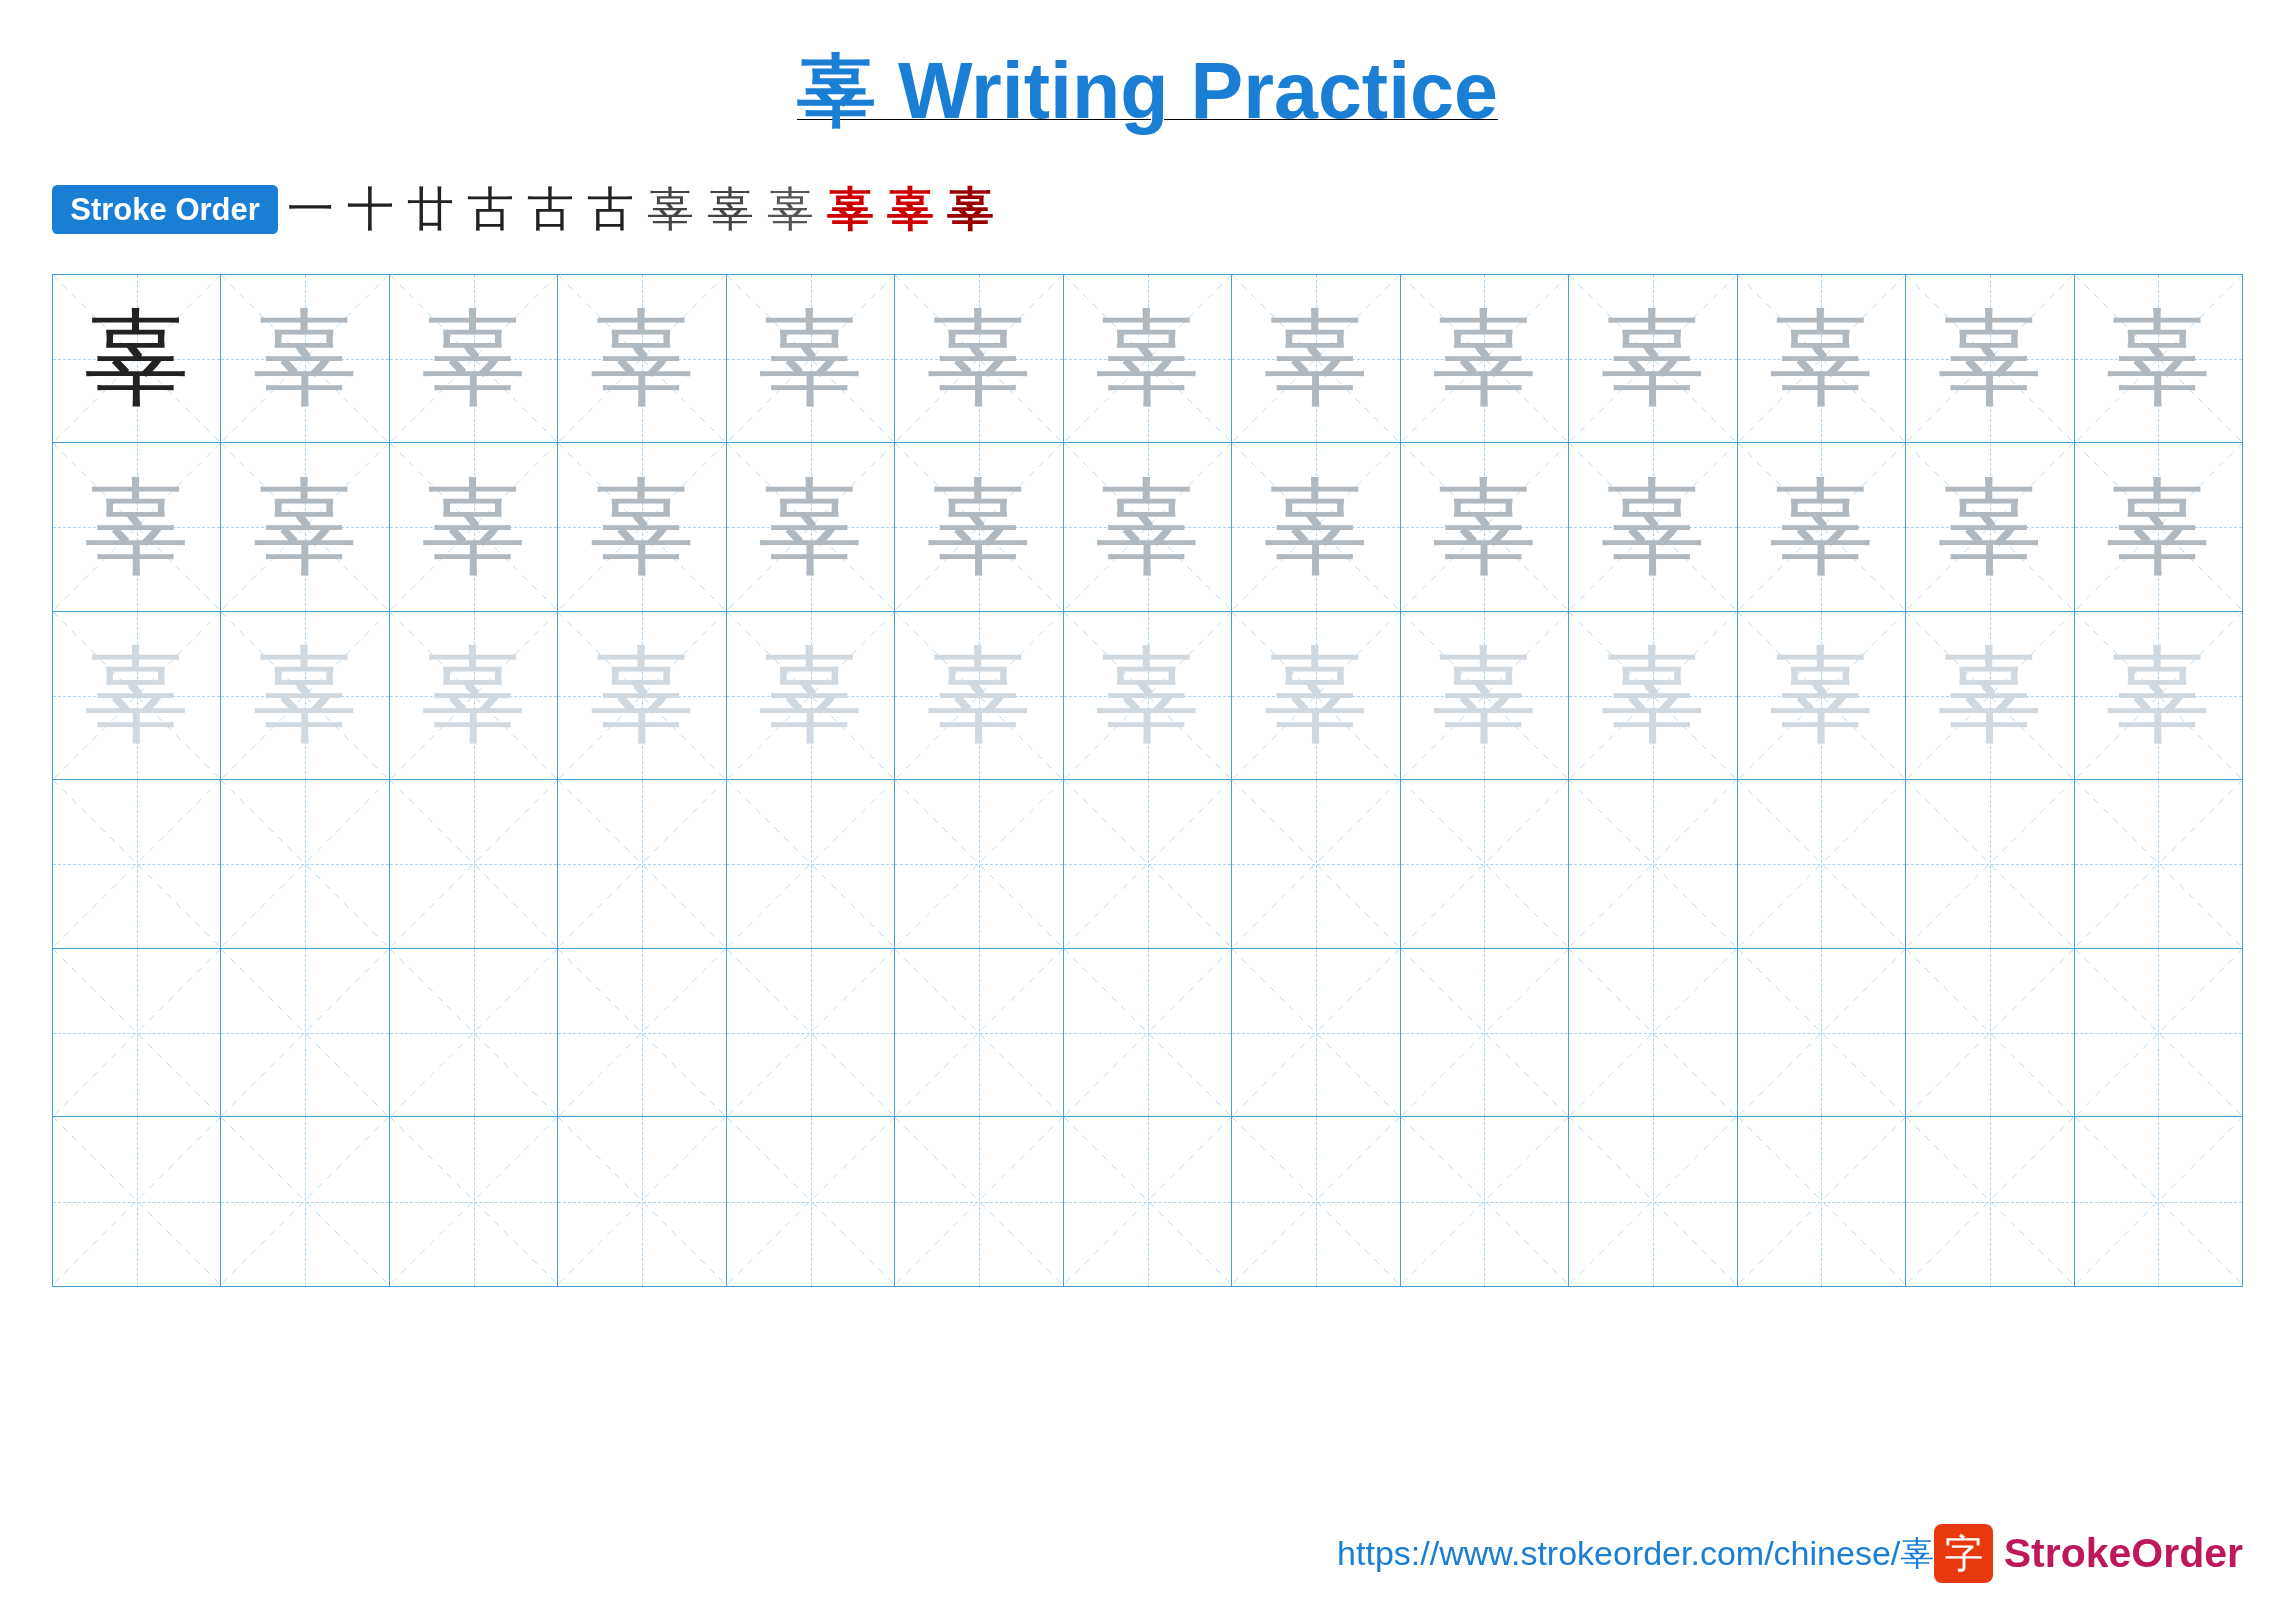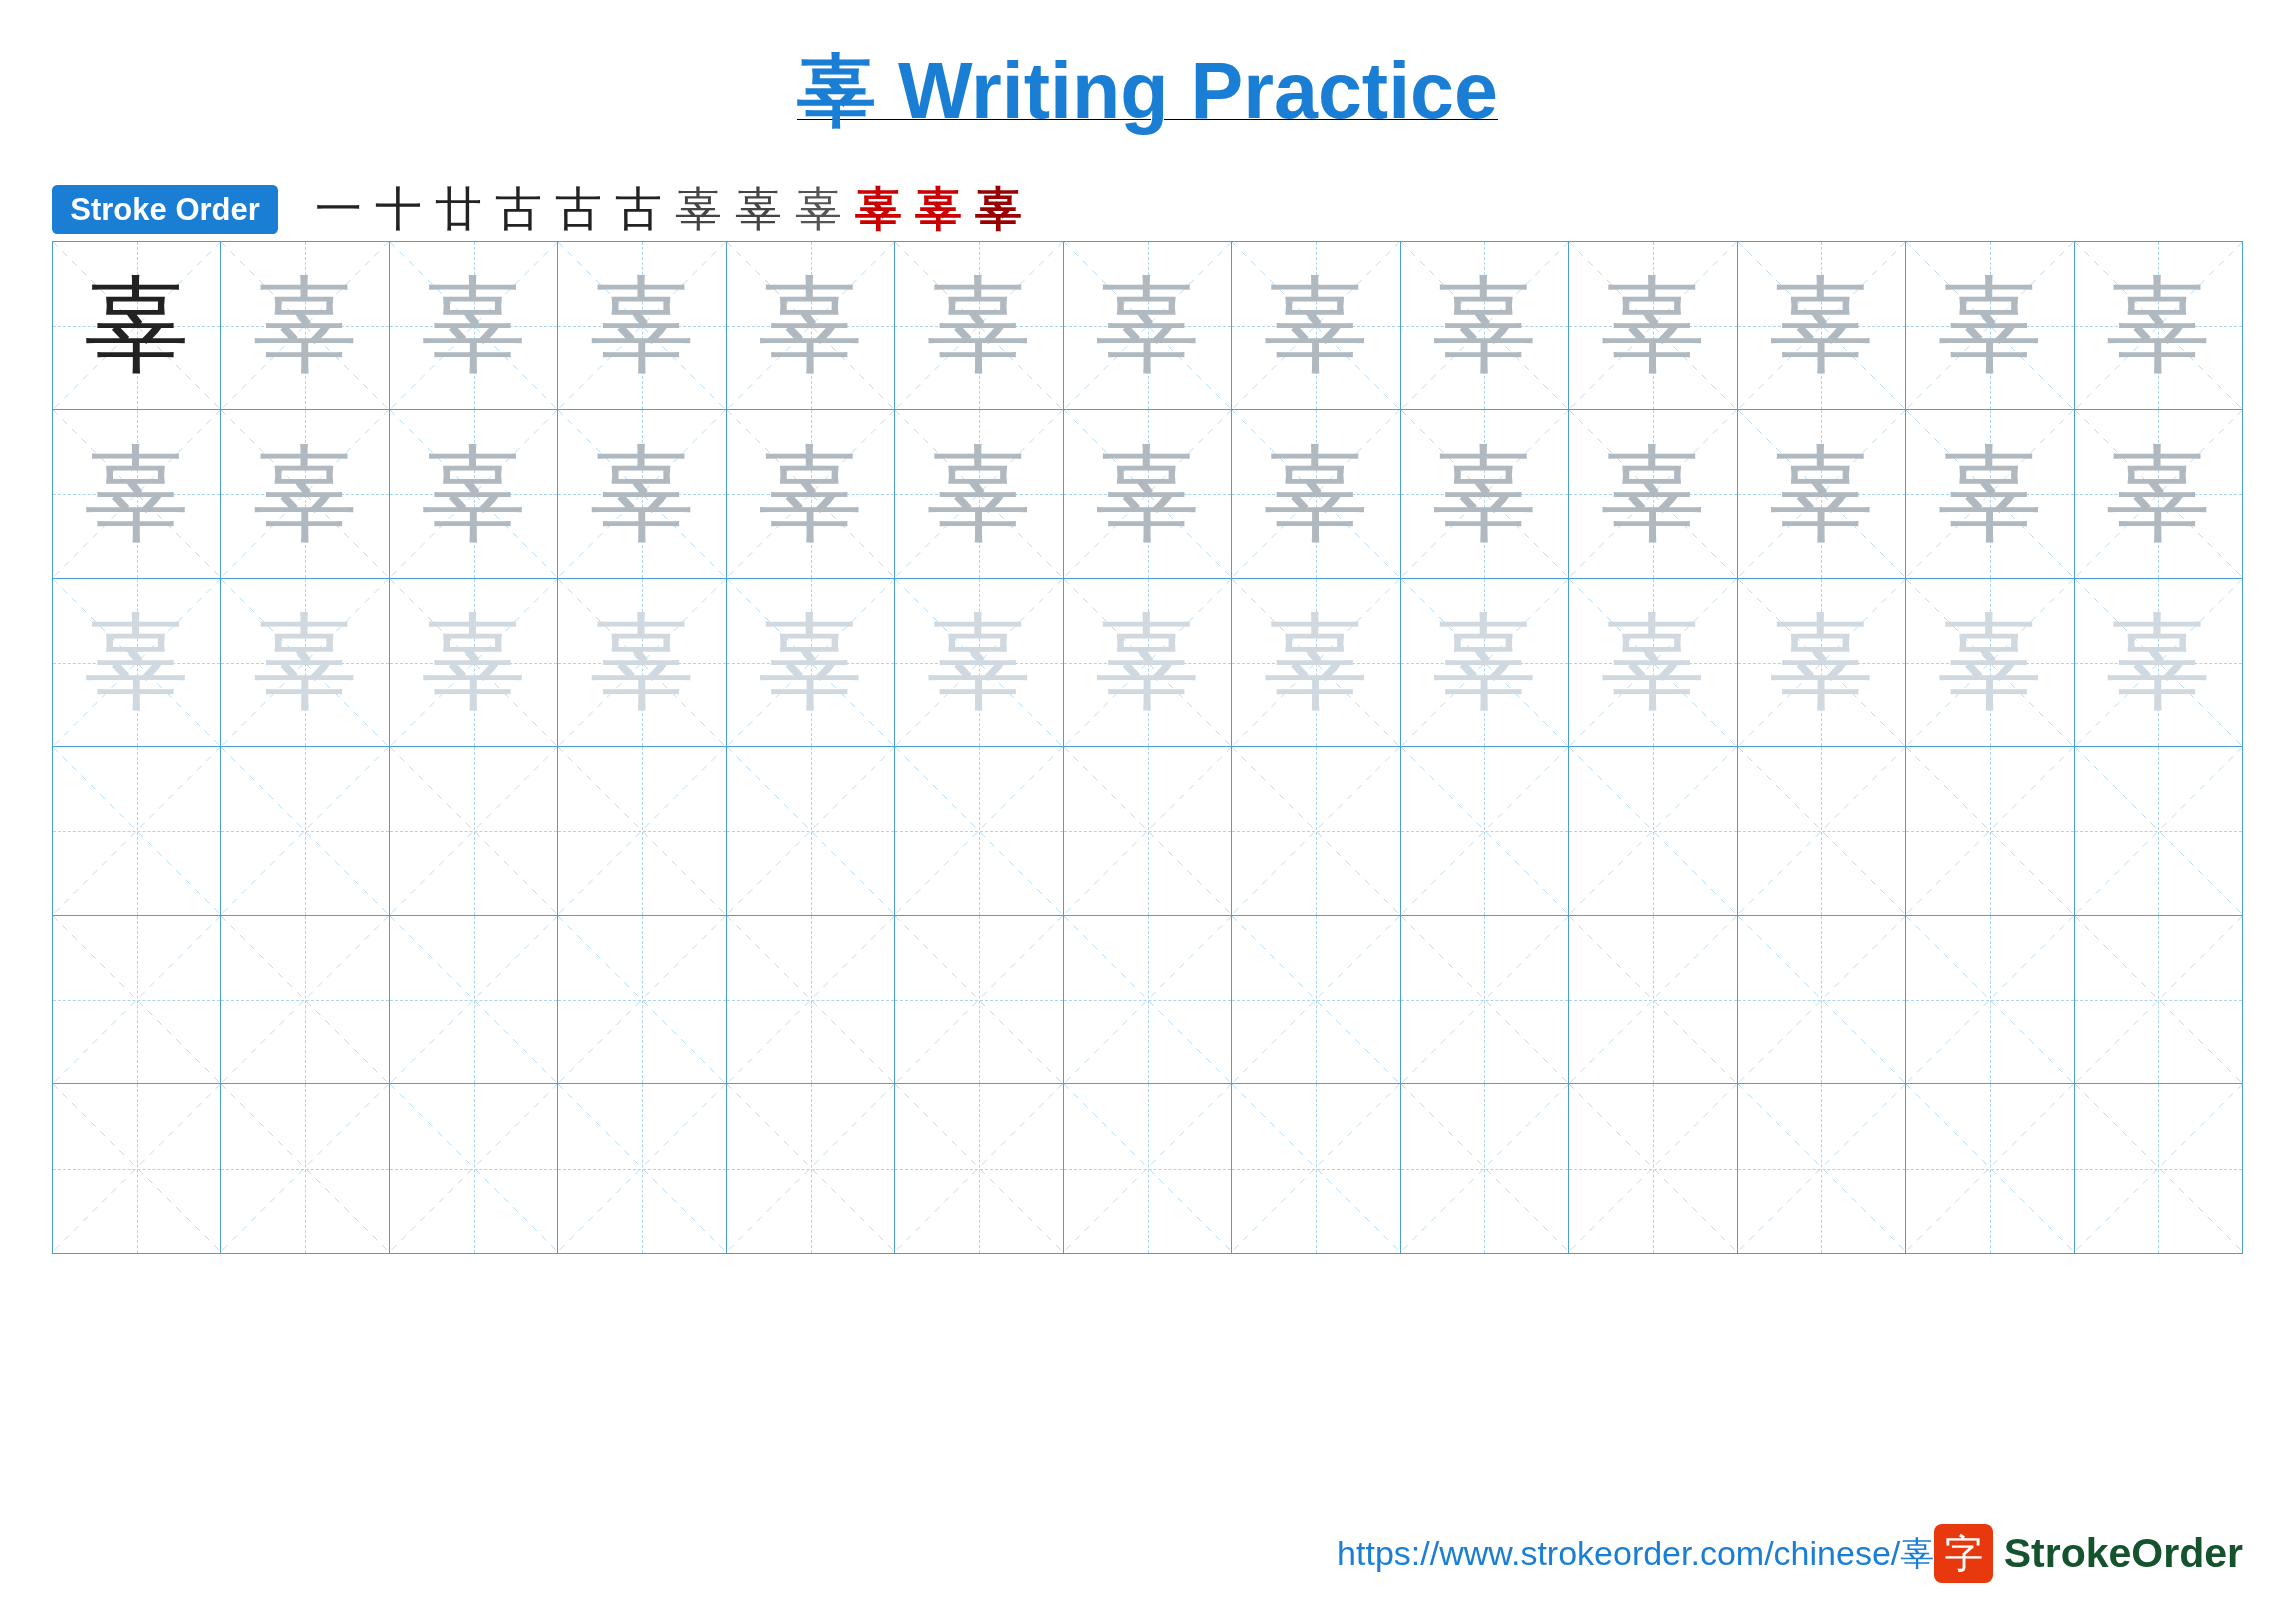--- a/index.html
+++ b/index.html
@@ -30,21 +30,22 @@
     .title-text {
       color: #1a7fd4;
       font-size: 79px;
       font-weight: bold;
     }
 
     
     .stroke-order-row {
       display: flex;
       align-items: center;
-      gap: 37px;
+      margin-bottom: 33px;
+      gap: 9px;
     }
     .stroke-order-badge {
       background: #1a7fd4;
       color: white;
       font-size: 31px;
       font-weight: bold;
       padding: 6.5px 18.3px;
       border-radius: 5.2px;
       white-space: nowrap;
     }
@@ -176,21 +177,21 @@
       align-items: center;
       justify-content: center;
       color: white;
       font-size: 39px;
       font-family: serif;
     }
 
     .logo-text {
       font-size: 41px;
       font-weight: bold;
-      color: #14532d;
+      color: #be185d;
     }
   </style>
 </head>
 <body>
 
 <div class="page-content">
 
   <div class="title-section">
     <span class="title-char">辜</span><span class="title-text"> Writing Practice</span>
   </div>

